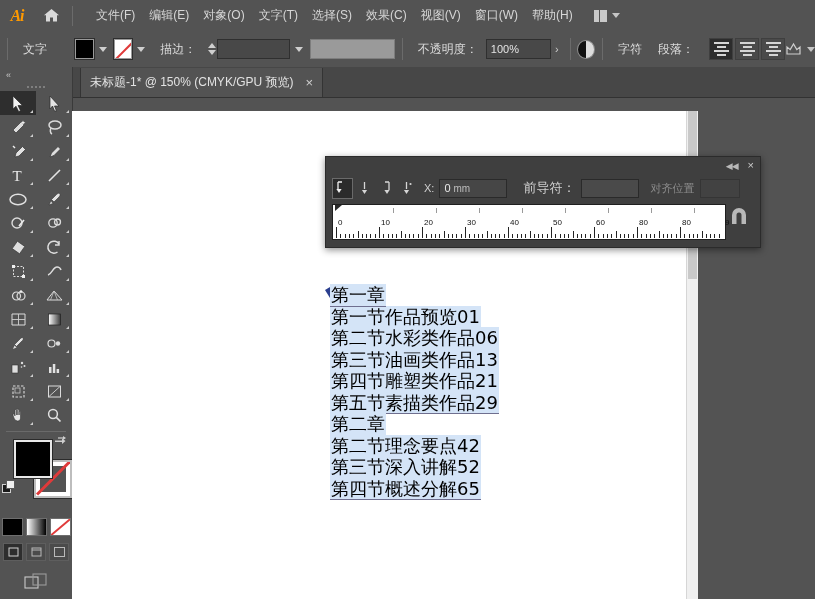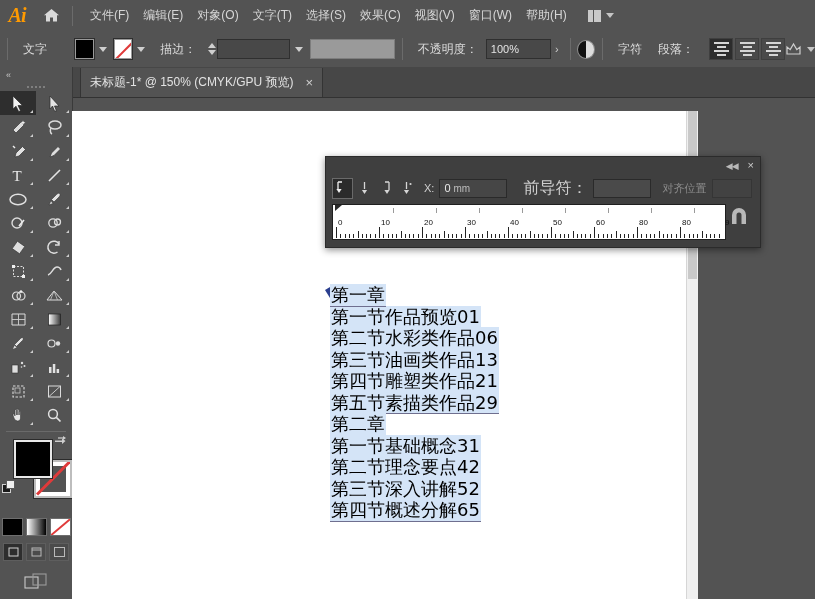--- a/index.html
+++ b/index.html
@@ -13,28 +13,28 @@
   .app{position:relative;width:815px;height:599px;}
 
   
   .menubar{
     position:absolute;left:0;top:0;width:815px;height:31px;
     background:#535353;display:flex;align-items:center;
     border-bottom:1px solid #3d3d3d;
   }
   .ai-logo{
     width:34px;height:31px;display:flex;align-items:center;justify-content:center;
-    color:#ff9a00;font-weight:bold;font-style:italic;font-size:20px;
+    color:#ff9a00;font-weight:bold;font-style:italic;font-size:16px;
     font-family:"Liberation Serif",serif;letter-spacing:-1px;
   }
   .home-btn{
     width:34px;height:31px;display:flex;align-items:center;justify-content:center;
   }
   .sep-v{width:1px;height:20px;background:#6b6b6b;margin:0 4px;}
-  .menu-items{display:flex;align-items:center;margin-left:6px;}
+  .menu-items{display:flex;align-items:center;margin-left:12px;}
   .menu-item{
     padding:4px 7px;color:#d6d6d6;font-size:12px;white-space:nowrap;cursor:default;
   }
   .arrange-btn{display:flex;align-items:center;gap:4px;padding:3px 6px;margin-left:8px;}
   .arrange-grid{
     width:14px;height:12px;display:grid;grid-template-columns:5px 7px;gap:1px;
   }
   .arrange-grid i{background:#c9c9c9;display:block;}
   .caret{
     width:0;height:0;border-left:4px solid transparent;border-right:4px solid transparent;
@@ -239,21 +239,21 @@
     width:19px;height:19px;display:flex;align-items:center;justify-content:center;
     background:transparent;
   }
   .tabbtn.active{background:#2b2b2b;border:1px solid #6a6a6a;}
   .xlabel{color:#d0d0d0;font-size:11px;margin-left:6px;margin-right:3px;}
   .xfield{
     width:58px;height:17px;background:#464646;border:1px solid #2a2a2a;
     display:flex;align-items:center;padding:0 4px;color:#eaeaea;font-size:11px;gap:3px;
   }
   .xfield .unit{color:#bdbdbd;font-size:10px;}
-  .leadlabel{color:#cfcfcf;font-size:16px;margin-left:14px;margin-right:4px;}
+  .leadlabel{color:#cfcfcf;font-size:13px;margin-left:14px;margin-right:4px;}
   .leadfield{
     width:56px;height:17px;background:#4a4a4a;border:1px solid #2a2a2a;
   }
   .alignlabel{color:#8c8c8c;font-size:11px;margin-left:9px;margin-right:4px;}
   .alignfield{
     width:38px;height:17px;background:#454545;border:1px solid #303030;opacity:.6;
   }
 
   .ruler-area{
     height:38px;background:#3f3f3f;position:relative;padding:0 6px 0 6px;
@@ -634,21 +634,20 @@
             <path d="M0 4 L5 1 L5 12 Z" fill="#2b3f8f"></path>
           </svg>
         <span class="tline">第一章</span>
       </div>
       <div class="tline-wrap"><span class="tline">第一节作品预览01</span></div>
       <div class="tline-wrap"><span class="tline">第二节水彩类作品06</span></div>
       <div class="tline-wrap"><span class="tline">第三节油画类作品13</span></div>
       <div class="tline-wrap"><span class="tline">第四节雕塑类作品21</span></div>
       <div class="tline-wrap"><span class="tline">第五节素描类作品29</span></div>
       <div class="tline-wrap"><span class="tline">第二章</span></div>
-      <div class="tline-wrap"><span class="tline">第一节基础概念31</span></div>
       <div class="tline-wrap"><span class="tline">第二节理念要点42</span></div>
       <div class="tline-wrap"><span class="tline">第三节深入讲解52</span></div>
       <div class="tline-wrap"><span class="tline">第四节概述分解65</span></div>
     </div>
 
     <div class="canvas-scroll">
       <div class="canvas-thumb"></div>
     </div>
   </div>
 

